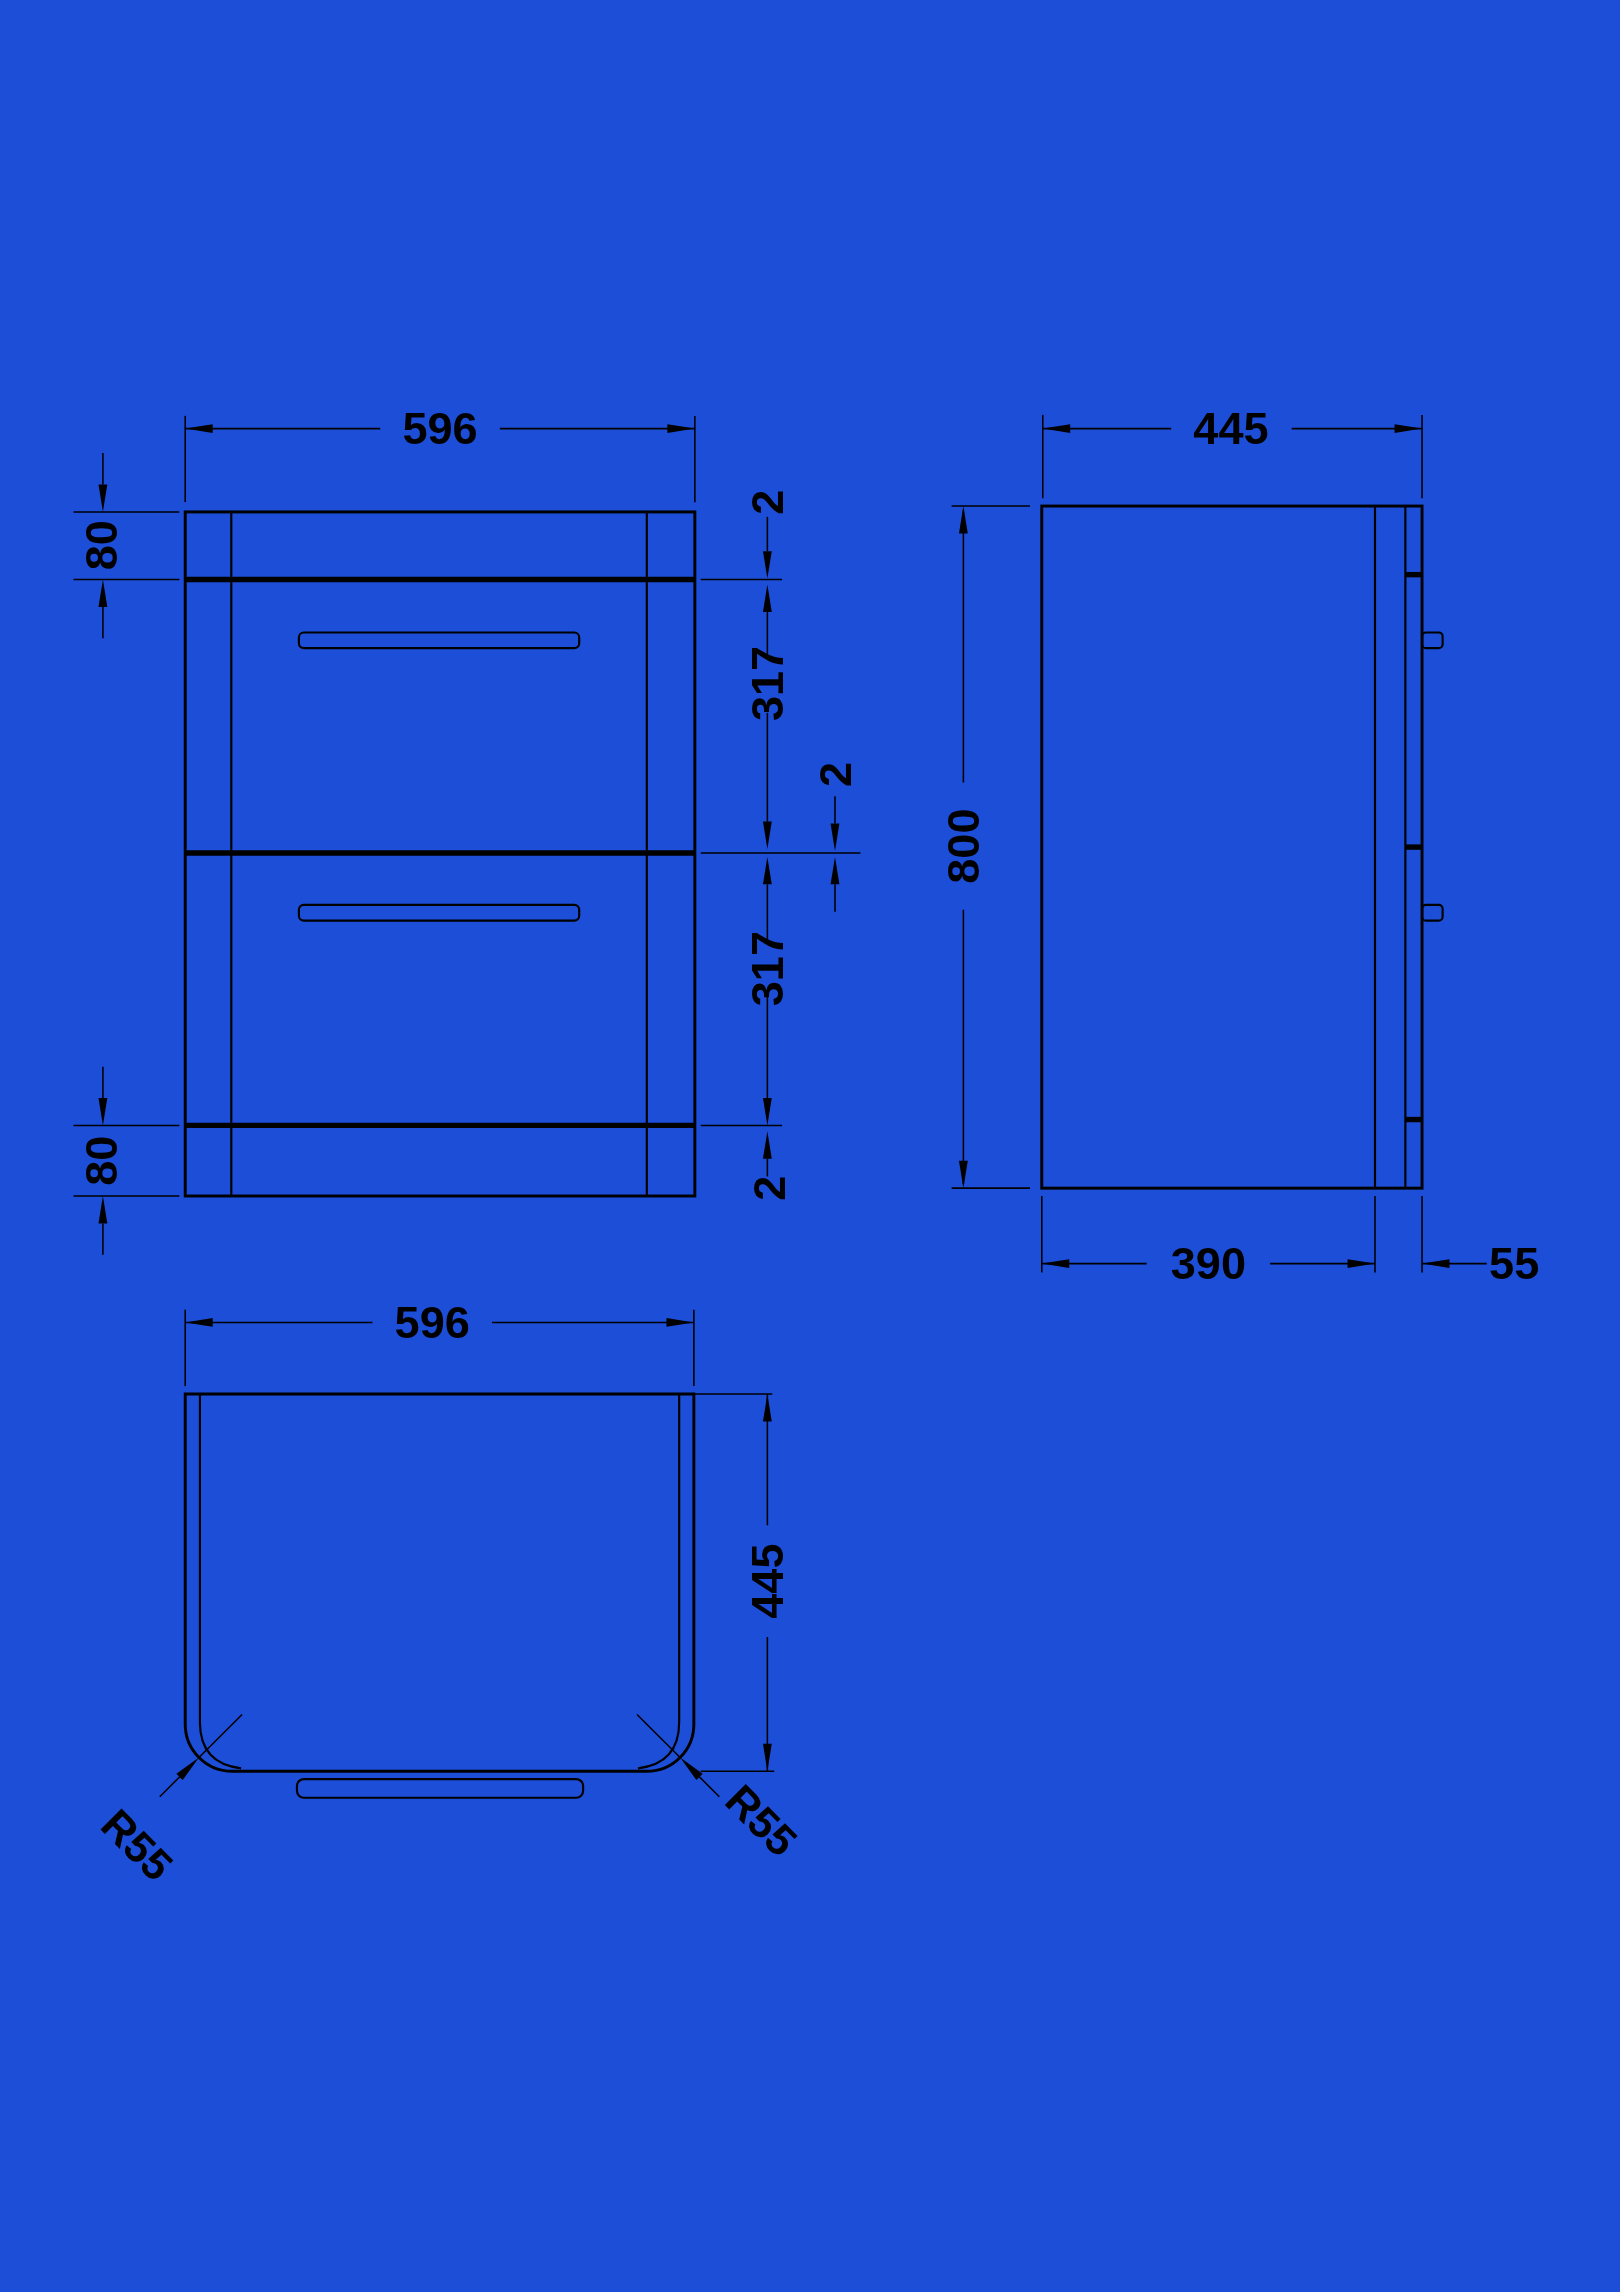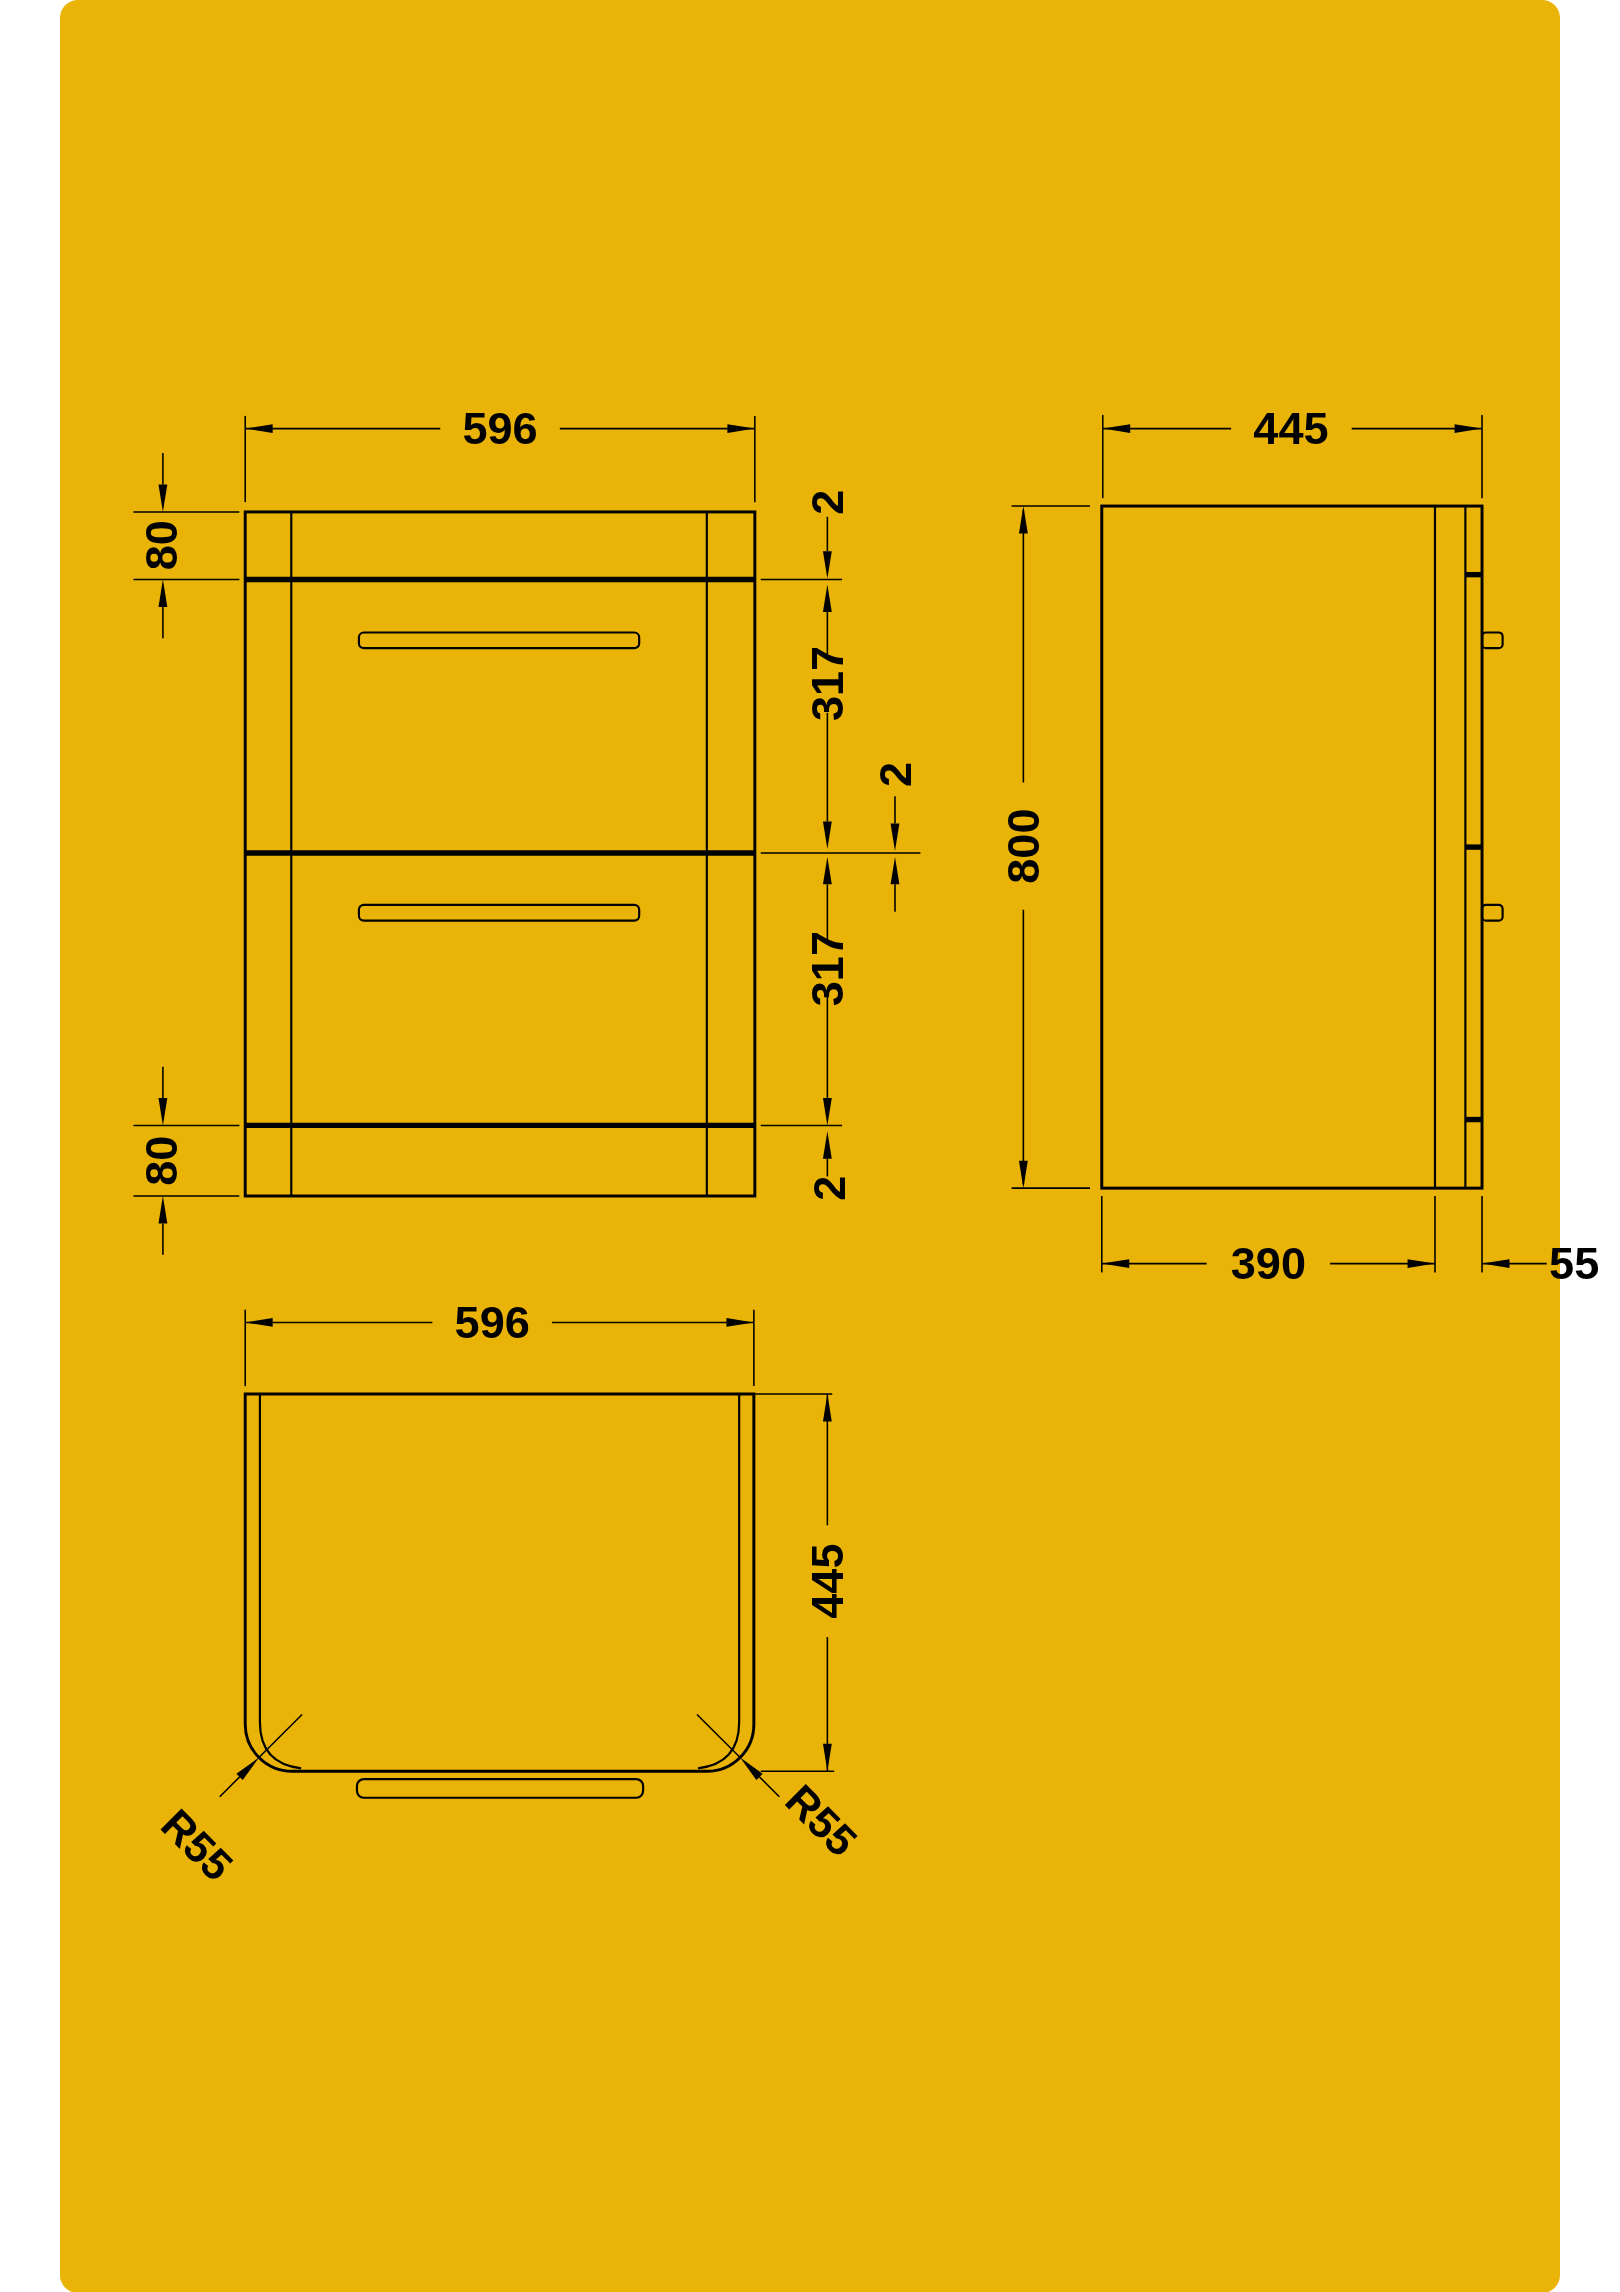--- a/index.html
+++ b/index.html
@@ -1,16 +1,16 @@
 <!DOCTYPE html>
 <html><head>
 <meta charset="utf-8">
 <style>
   html,body{margin:0;padding:0;background:#ffffff;}
-  .page{width:1500px;height:2293px;background:#eab308;position:relative;margin:0 auto;border-radius:18px;}
+  .page{width:1620px;height:2293px;background:#1d4ed8;position:relative;margin:0 auto;}
   svg{display:block;}
   .outline{stroke:#000;stroke-width:3;fill:none;}
   .inner{stroke:#000;stroke-width:2.2;fill:none;}
   .thick{stroke:#000;stroke-width:5.5;fill:none;}
   .dim{stroke:#000;stroke-width:1.6;fill:none;}
   .ah{fill:#000;stroke:none;}
   text{font-family:"Liberation Sans","DejaVu Sans",sans-serif;font-weight:bold;fill:#000;}
   .num{font-size:46px;}
   .rad{font-size:44px;}
 </style>

